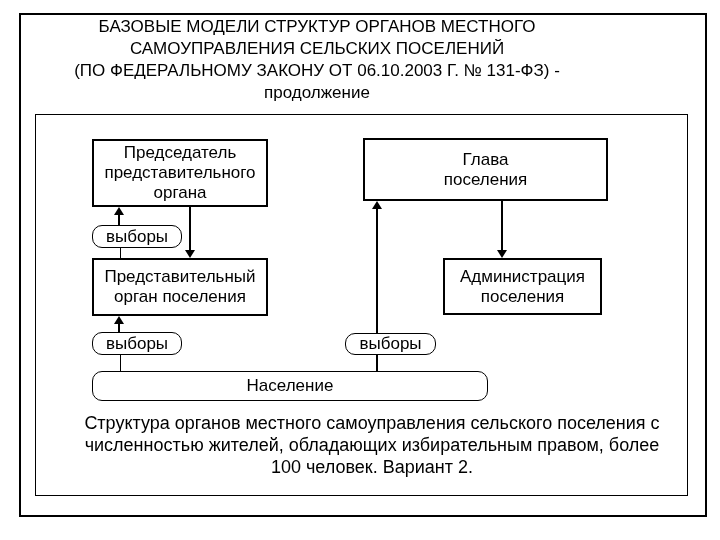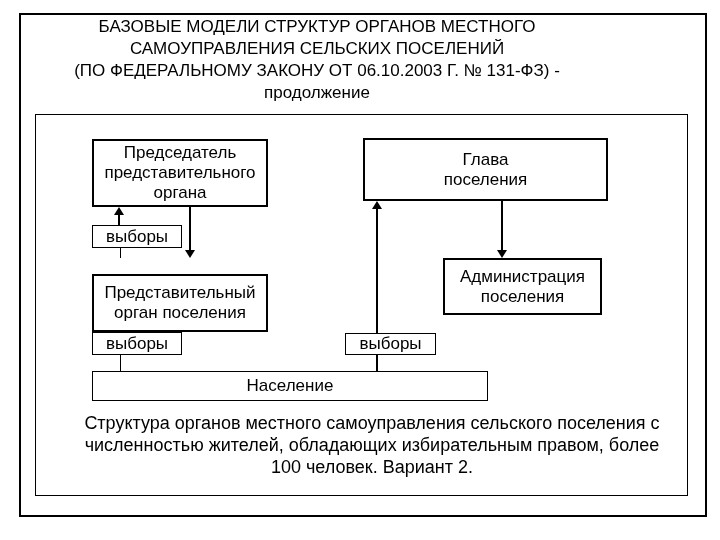--- a/index.html
+++ b/index.html
@@ -49,21 +49,21 @@
     display: flex;
     align-items: center;
     justify-content: center;
     text-align: center;
     font-size: 17px;
     line-height: 20px;
     white-space: pre-line;
     z-index: 2;
     margin-left: 15px;
   }
-  .node.thin { border-width: 1px; }
+  .node.thin { border-width: 1px; border-radius: 10px; }
 
   .vline { background: #000000; z-index: 1; }
   .vline.thick { width: 2px; }
   .vline.thin1 { width: 1px; }
 
   .tri-up {
     width: 0; height: 0; z-index: 1;
     border-left: 5px solid transparent;
     border-right: 5px solid transparent;
     border-bottom: 8px solid #000000;
@@ -72,21 +72,21 @@
     width: 0; height: 0; z-index: 1;
     border-left: 5px solid transparent;
     border-right: 5px solid transparent;
     border-top: 8px solid #000000;
   }
 
   
   .n-chairman       { left: 77px;  top: 139px; width: 176px; height: 68px; }
   .n-head           { left: 348px; top: 138px; width: 245px; height: 63px; }
   .n-elections1     { left: 77px;  top: 225px; width: 90px;  height: 23px; }
-  .n-representative { left: 77px;  top: 274px; width: 176px; height: 58px; text-align: center; }
+  .n-representative { left: 77px;  top: 258px; width: 176px; height: 58px; text-align: center; }
   .n-administration { left: 428px; top: 258px; width: 159px; height: 57px; }
   .n-elections2     { left: 77px;  top: 332px; width: 90px;  height: 23px; }
   .n-elections3     { left: 330px; top: 333px; width: 91px;  height: 22px; }
   .n-population     { left: 77px;  top: 371px; width: 396px; height: 30px; }
 
   
   .c-a1-head { left: 114px; top: 207px; }
   .c-a1-line { left: 118px; top: 214px; height: 11px; }
   .c-a2-line { left: 189px; top: 207px; height: 44px; }
   .c-a2-head { left: 185px; top: 250px; }

